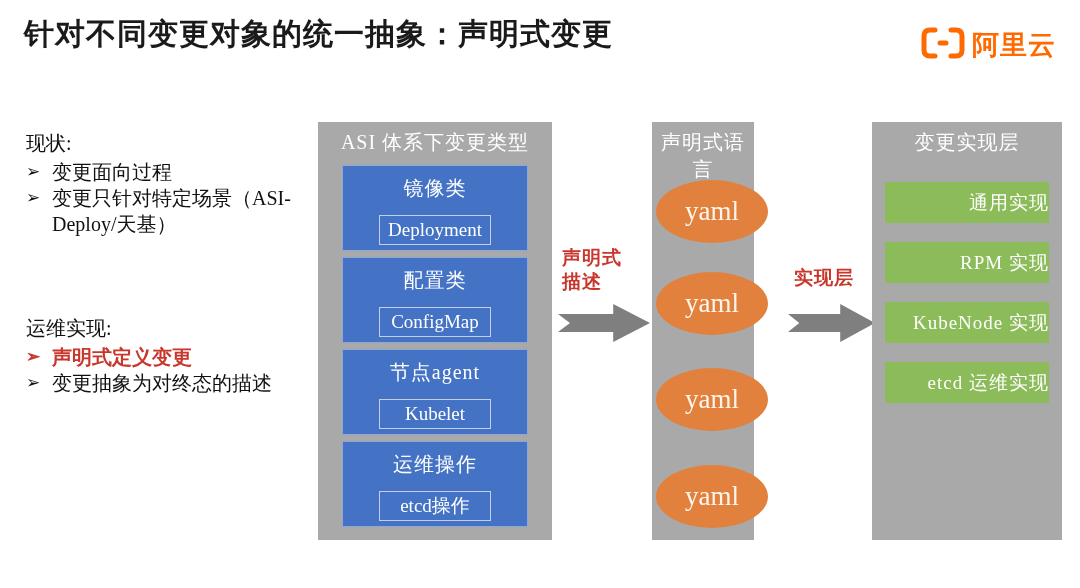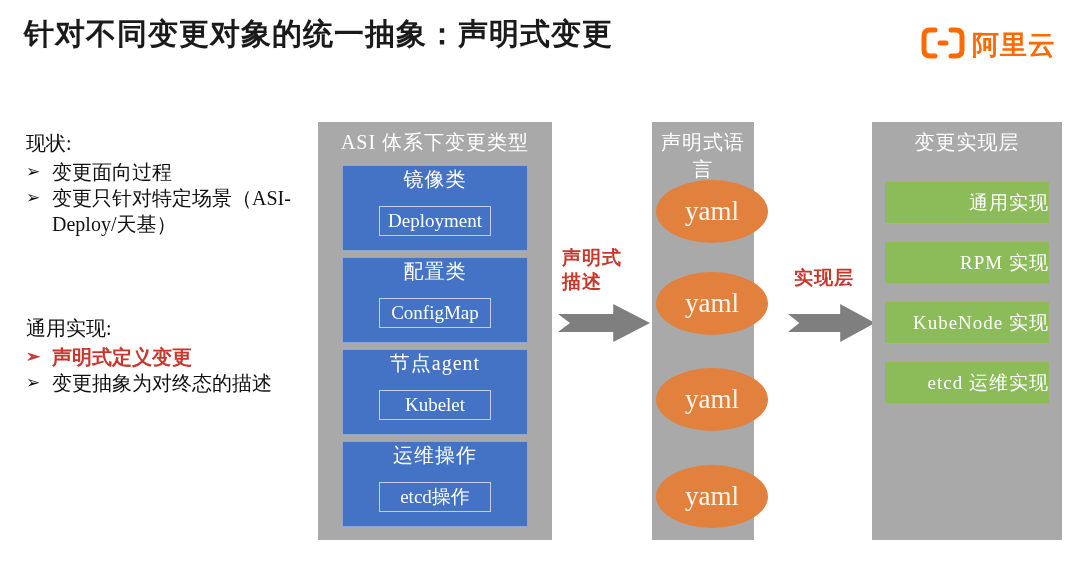--- a/index.html
+++ b/index.html
@@ -52,21 +52,21 @@
   .panel-types{left:318px;width:234px;}
   .panel-lang{left:652px;width:102px;}
   .panel-impl{left:872px;width:190px;}
   
   .type-boxes{position:absolute;left:24px;top:43px;width:186px;}
   .type-box{
     background:var(--box-blue);height:86px;margin-bottom:6px;
     border:1px solid #8fa7d6;
   }
   .type-box .type-label{
-    text-align:center;color:#fff;font-size:20px;letter-spacing:1px;
+    text-align:center;color:#fff;font-size:20px;margin-top:9px;letter-spacing:1px;
   }
   .type-box .type-sub{
     width:112px;height:30px;margin:13px auto 0;
     border:1px solid var(--box-blue-border);
     color:#fff;font-size:19px;text-align:center;line-height:28px;
   }
   
   .yaml-ellipse{
     position:absolute;left:4px;width:112px;height:63px;border-radius:50%;
     background:var(--ellipse-orange);color:#fcf5ec;
@@ -116,21 +116,21 @@
     <div class="heading">现状:</div>
     <div class="item">
       <span class="bullet">➢</span>
       <span class="item-text">变更面向过程</span>
     </div>
     <div class="item">
       <span class="bullet">➢</span>
       <span class="item-text">变更只针对特定场景（ASI-Deploy/天基）</span>
     </div>
     <div class="gap"></div>
-    <div class="heading">通用实现:</div>
+    <div class="heading">运维实现:</div>
     <div class="item red">
       <span class="bullet">➢</span>
       <span class="item-text">声明式定义变更</span>
     </div>
     <div class="item">
       <span class="bullet">➢</span>
       <span class="item-text">变更抽象为对终态的描述</span>
     </div>
   </div>
 

